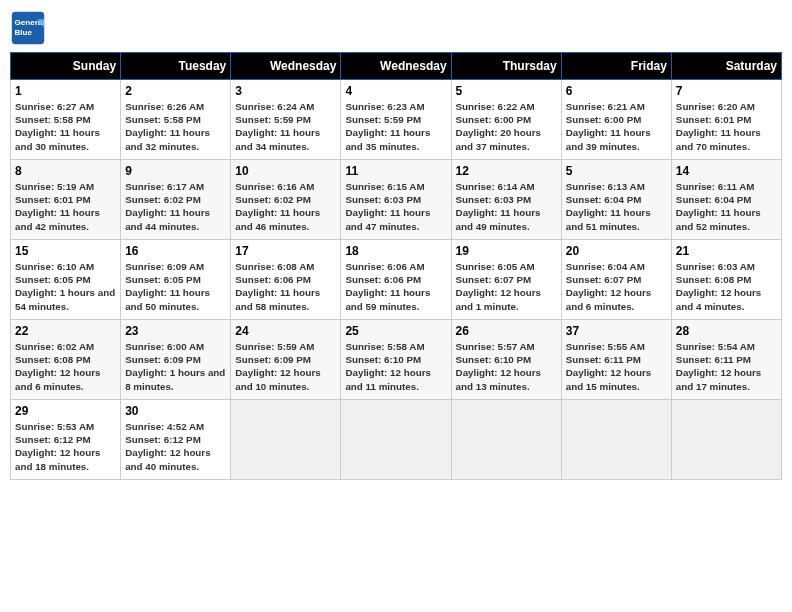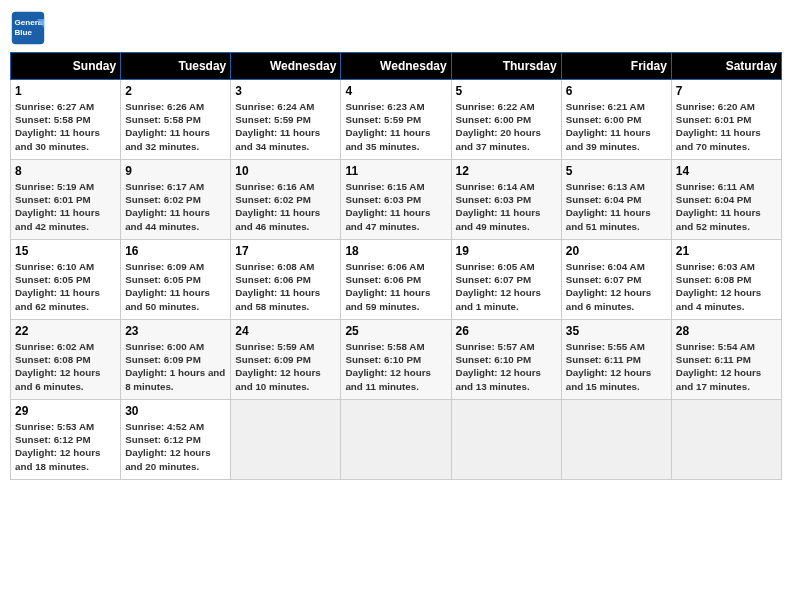--- a/index.html
+++ b/index.html
@@ -224,21 +224,21 @@
             <span>Daylight: 11 hours and 52 minutes.</span>
           </div>
         </td>
       </tr>
       <tr>
         <td>
           <span class="day-num">15</span>
           <div class="day-info">
             <span>Sunrise: 6:10 AM</span><br>
             <span>Sunset: 6:05 PM</span><br>
-            <span>Daylight: 11 hours and 62 minutes.</span>
+            <span>Daylight: 1 hours and 54 minutes.</span>
           </div>
         </td>
         <td>
           <span class="day-num">16</span>
           <div class="day-info">
             <span>Sunrise: 6:09 AM</span><br>
             <span>Sunset: 6:05 PM</span><br>
             <span>Daylight: 11 hours and 50 minutes.</span>
           </div>
         </td>
@@ -318,21 +318,21 @@
         </td>
         <td>
           <span class="day-num">26</span>
           <div class="day-info">
             <span>Sunrise: 5:57 AM</span><br>
             <span>Sunset: 6:10 PM</span><br>
             <span>Daylight: 12 hours and 13 minutes.</span>
           </div>
         </td>
         <td>
-          <span class="day-num">35</span>
+          <span class="day-num">37</span>
           <div class="day-info">
             <span>Sunrise: 5:55 AM</span><br>
             <span>Sunset: 6:11 PM</span><br>
             <span>Daylight: 12 hours and 15 minutes.</span>
           </div>
         </td>
         <td>
           <span class="day-num">28</span>
           <div class="day-info">
             <span>Sunrise: 5:54 AM</span><br>
@@ -348,21 +348,21 @@
             <span>Sunrise: 5:53 AM</span><br>
             <span>Sunset: 6:12 PM</span><br>
             <span>Daylight: 12 hours and 18 minutes.</span>
           </div>
         </td>
         <td>
           <span class="day-num">30</span>
           <div class="day-info">
             <span>Sunrise: 4:52 AM</span><br>
             <span>Sunset: 6:12 PM</span><br>
-            <span>Daylight: 12 hours and 20 minutes.</span>
+            <span>Daylight: 12 hours and 40 minutes.</span>
           </div>
         </td>
         <td class="empty-cell"></td>
         <td class="empty-cell"></td>
         <td class="empty-cell"></td>
         <td class="empty-cell"></td>
         <td class="empty-cell"></td>
       </tr>
     </tbody>
 </table>

